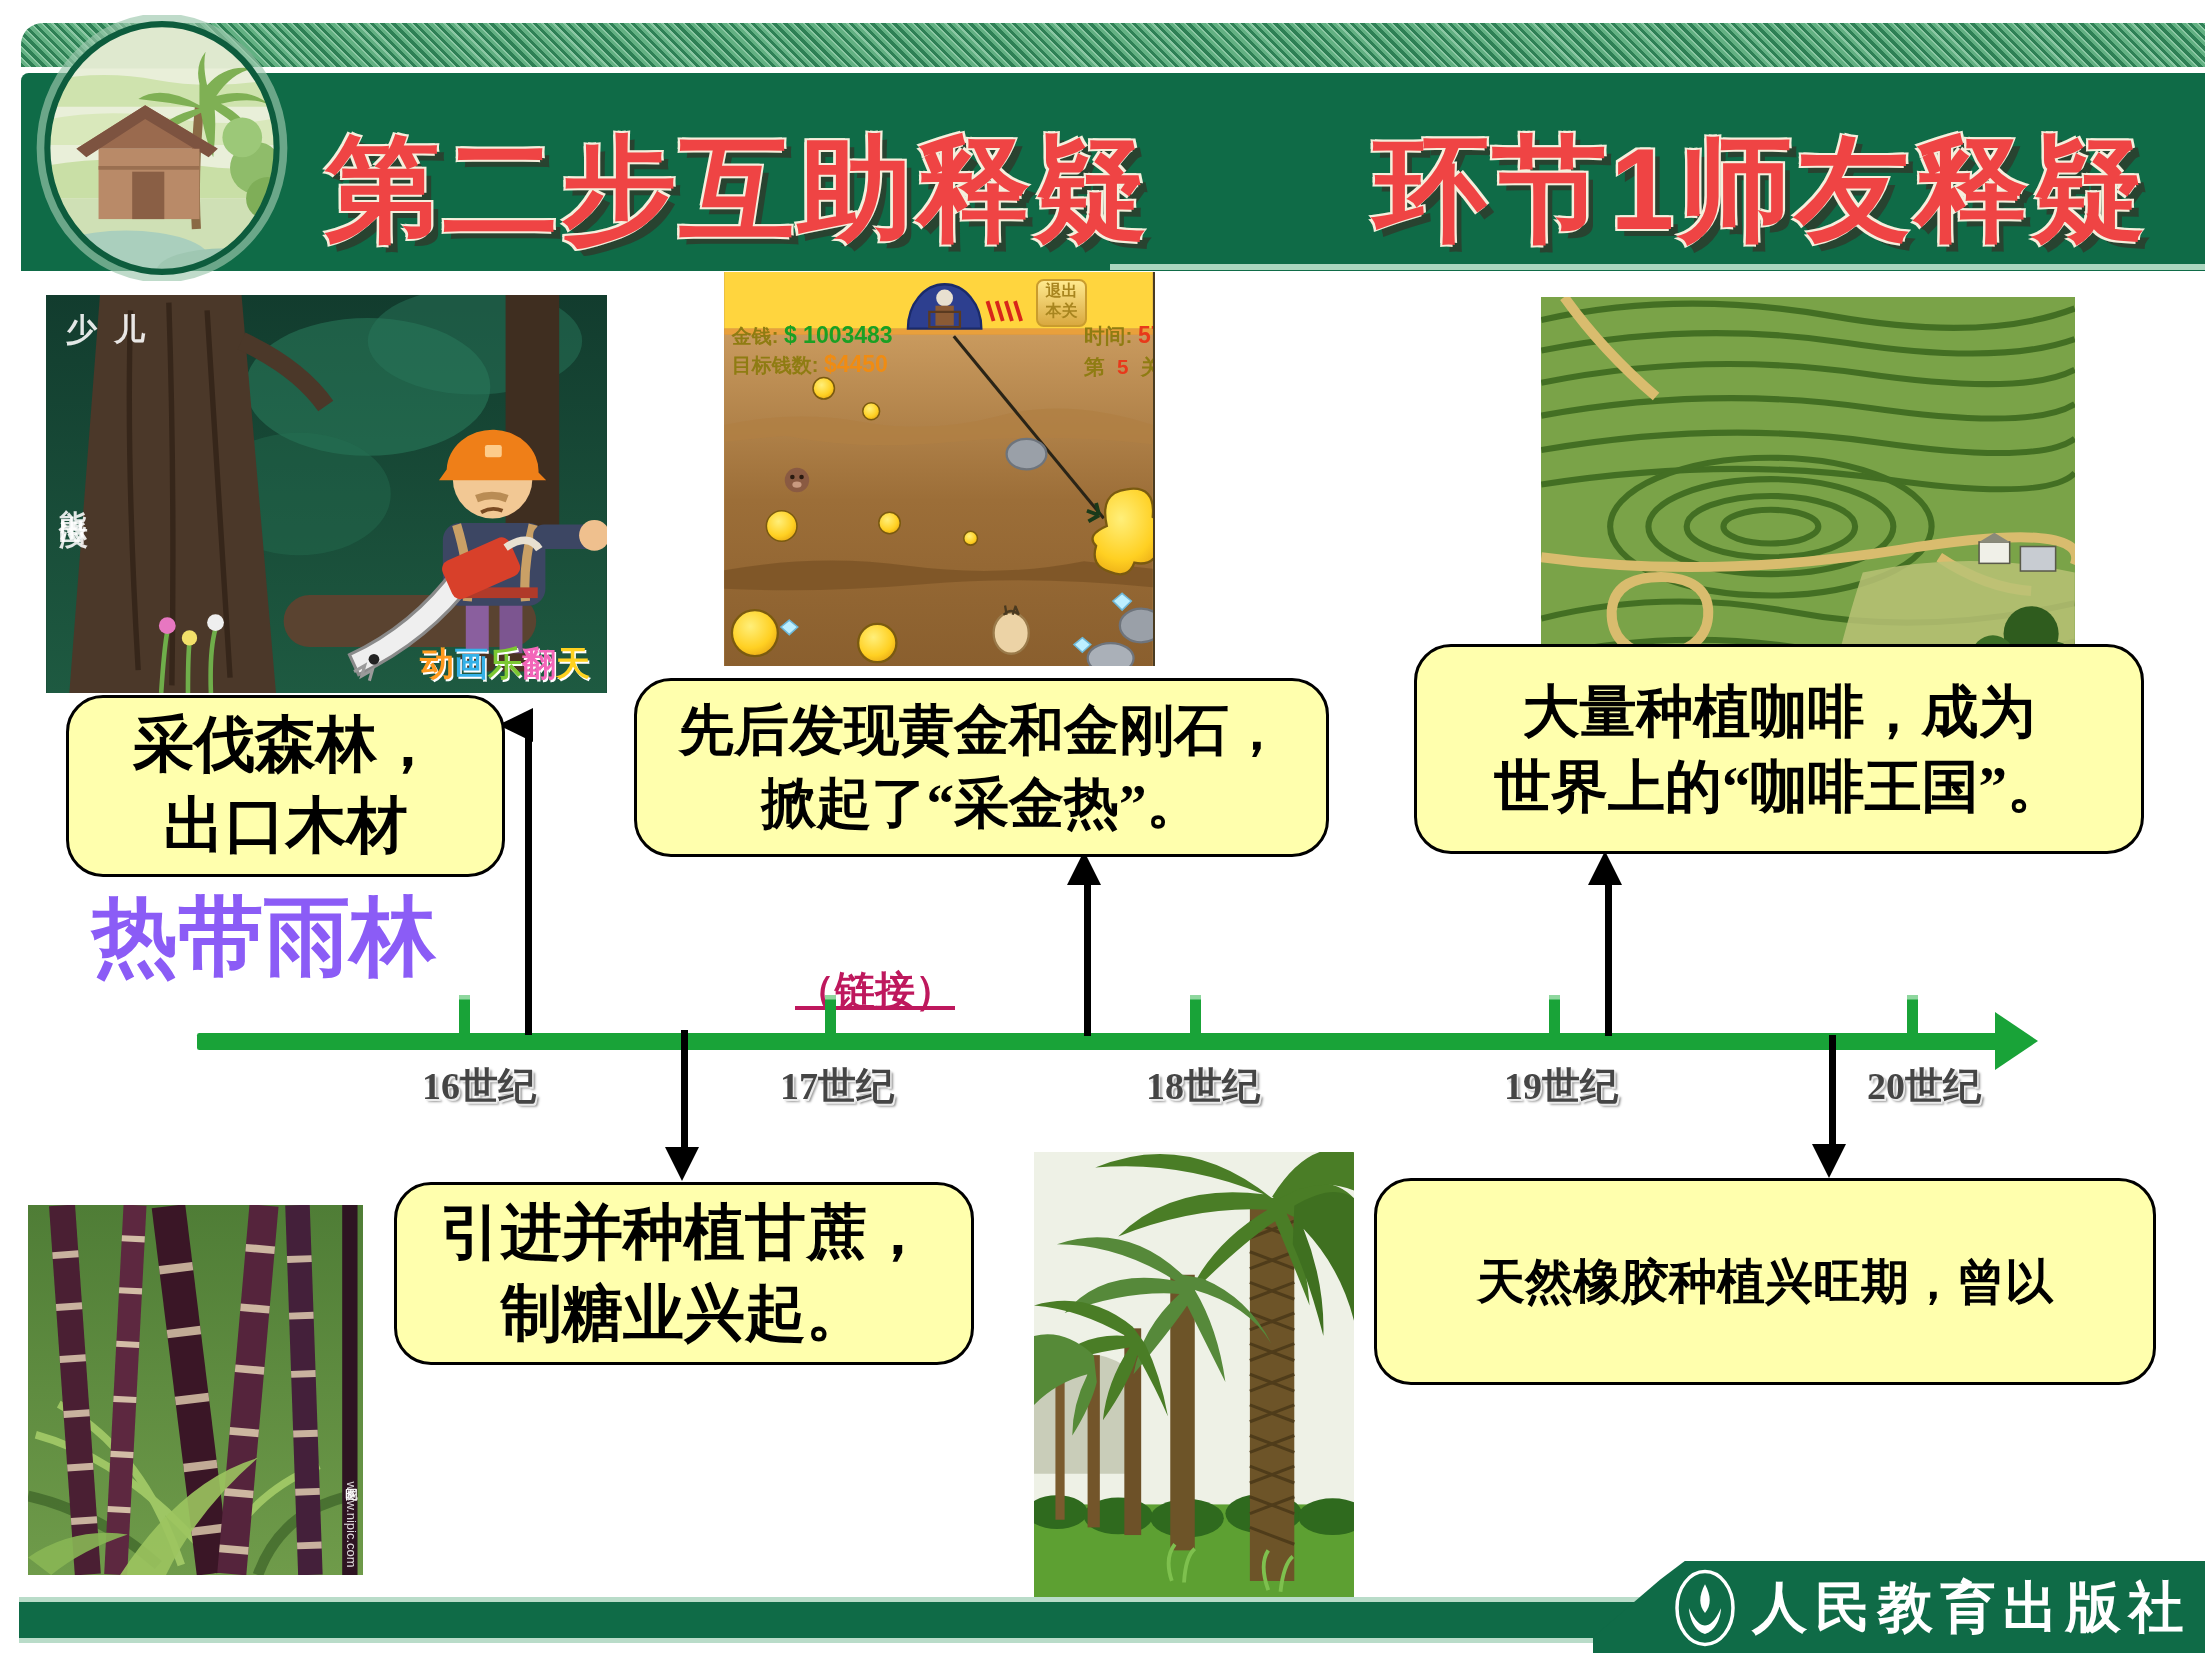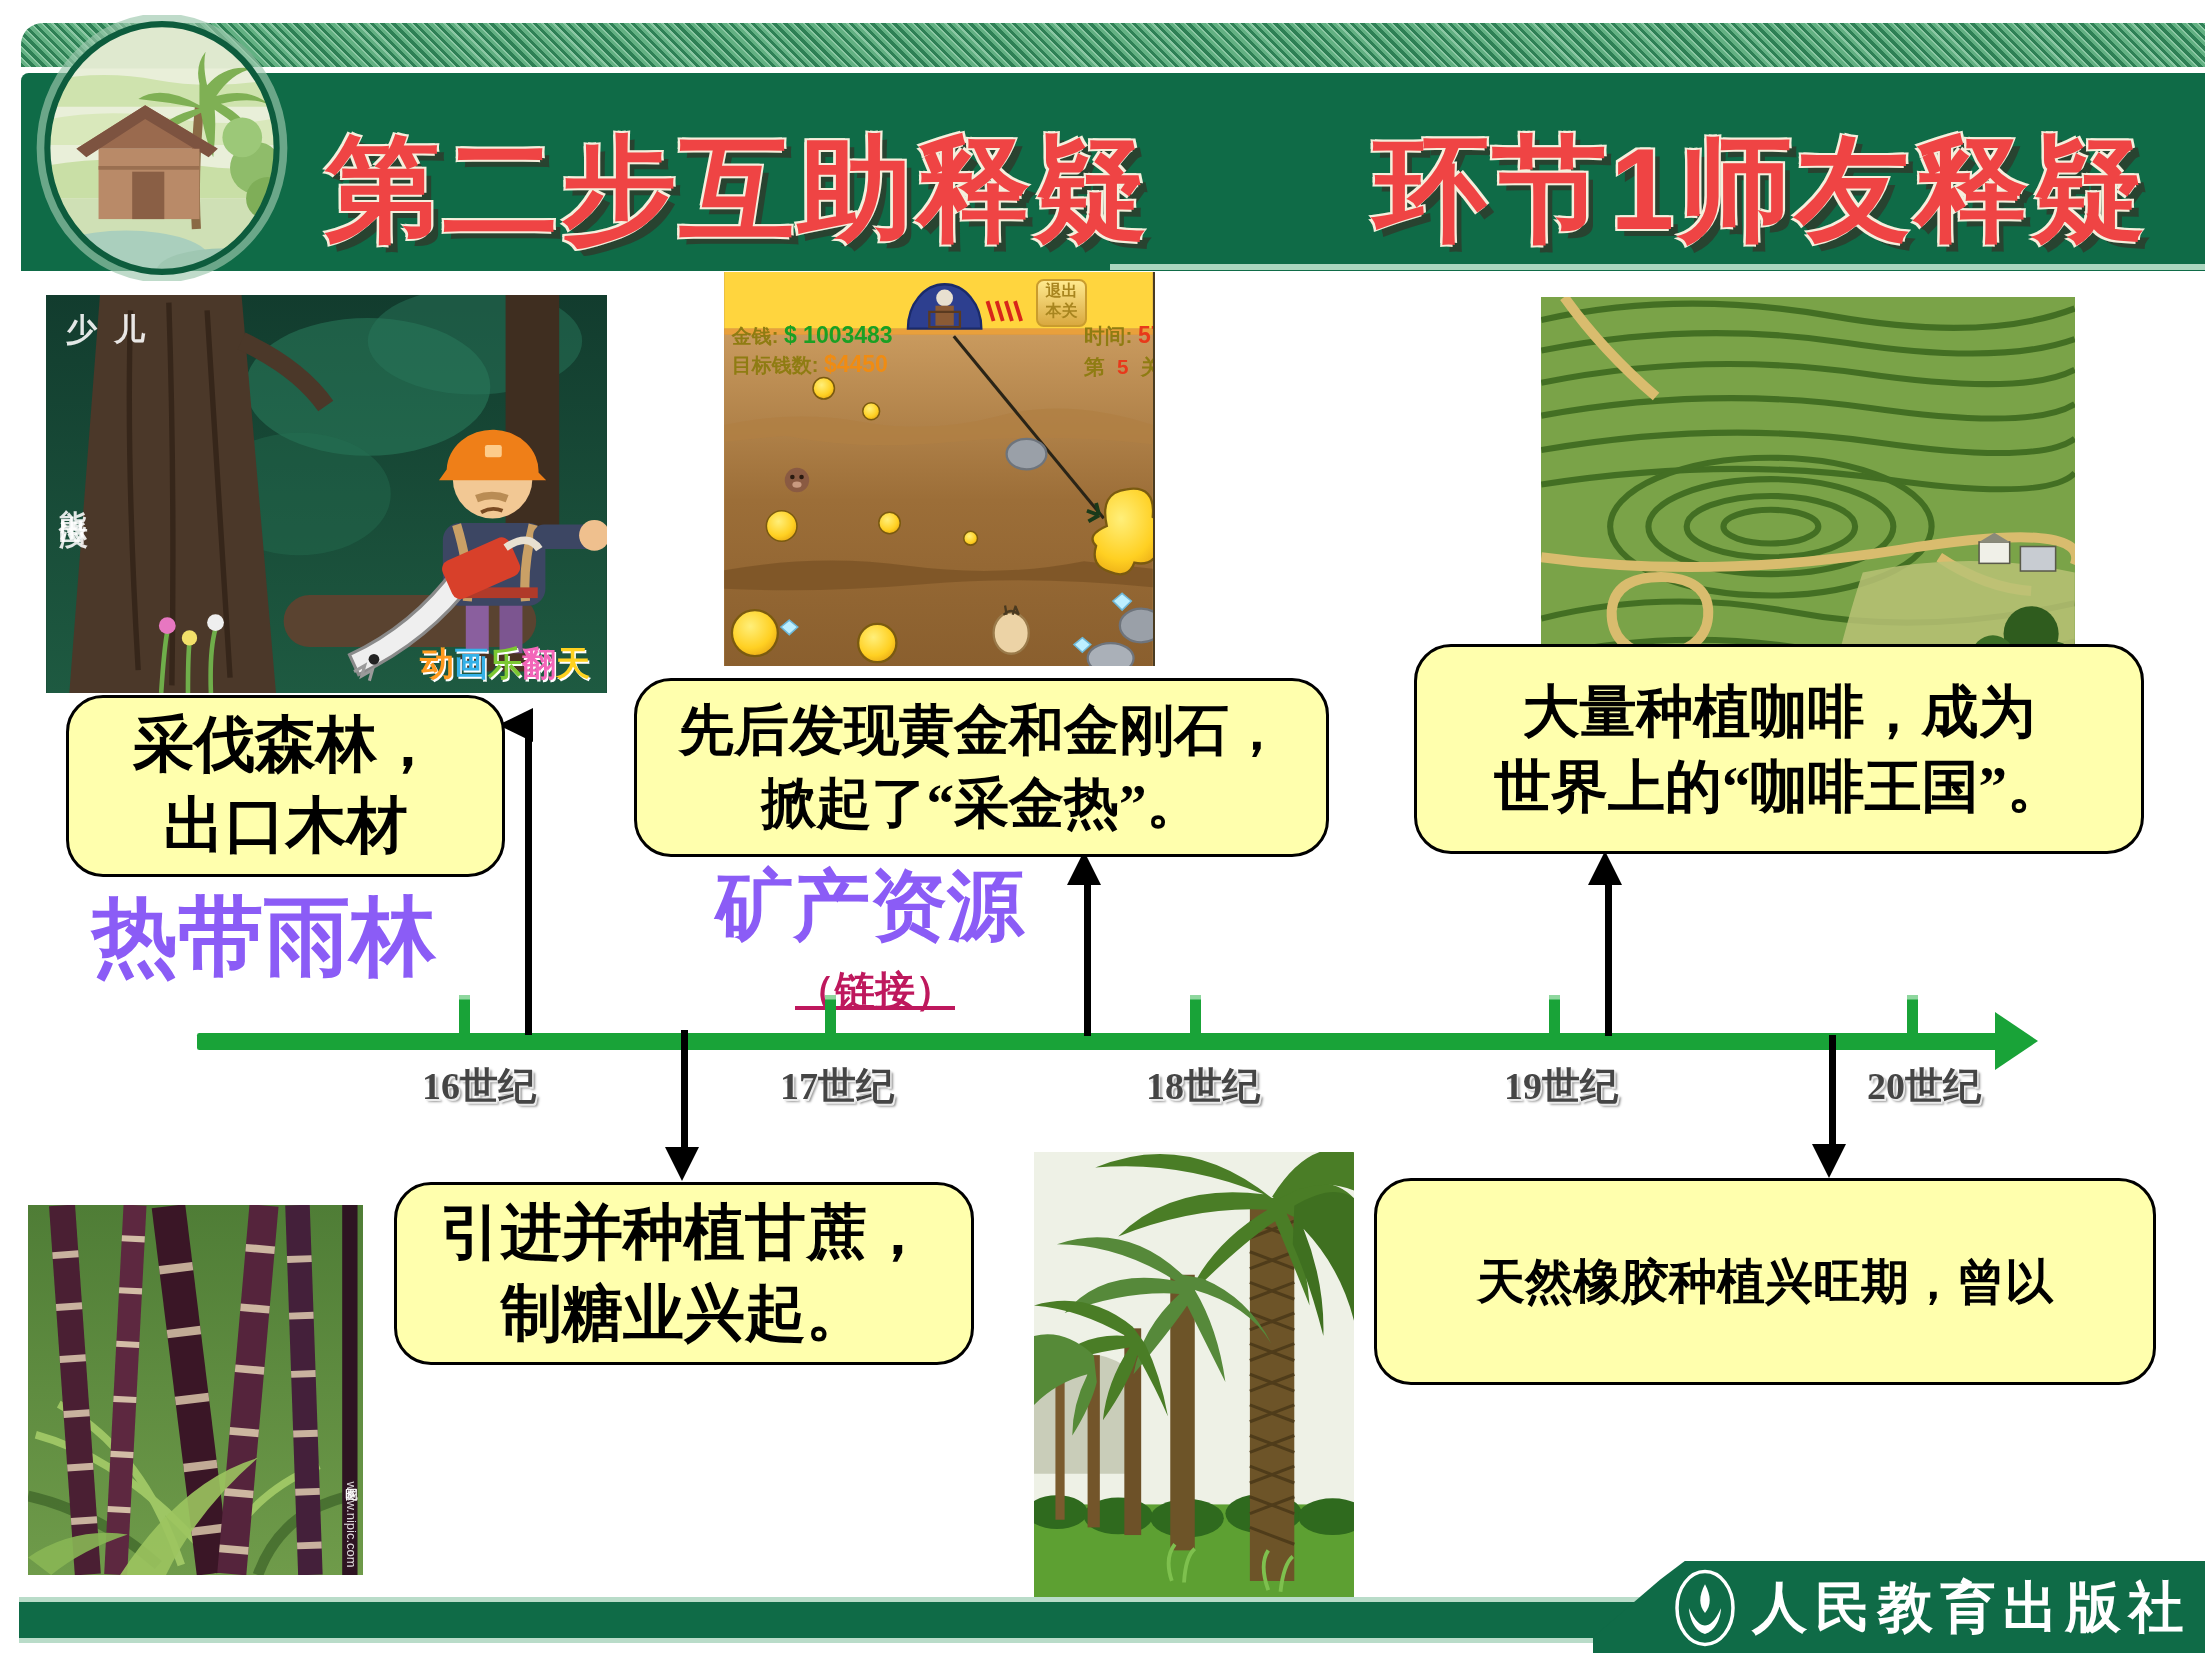--- a/index.html
+++ b/index.html
@@ -316,21 +316,20 @@
   </div>
   <div class="abs box box-sugar">
     <span>引进并种植甘蔗，</span>
     <span>制糖业兴起。</span>
   </div>
   <div class="abs box box-rubber">
     <span>天然橡胶种植兴旺期，曾以</span>
   </div>
 
   <div class="abs blue-label lbl-rainforest">热带雨林</div>
-  <div class="abs blue-label lbl-mineral">矿产资源</div>
   <div class="abs lbl-link">（链接）</div>
 
   <div class="abs tl-bar"></div>
   <div class="abs tl-head"></div>
   <div class="abs tick" style="left:459px;"></div>
   <div class="abs tick" style="left:825px;"></div>
   <div class="abs tick" style="left:1190px;"></div>
   <div class="abs tick" style="left:1549px;"></div>
   <div class="abs tick" style="left:1907px;"></div>
   <div class="abs century" style="left:387px;">16世纪</div>

